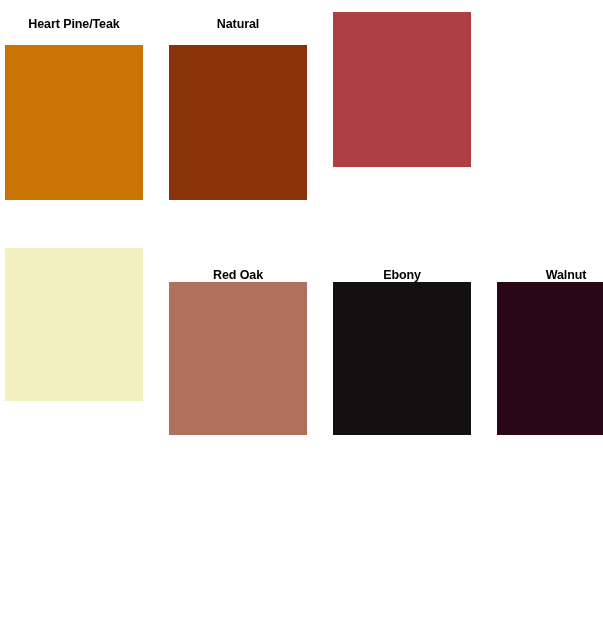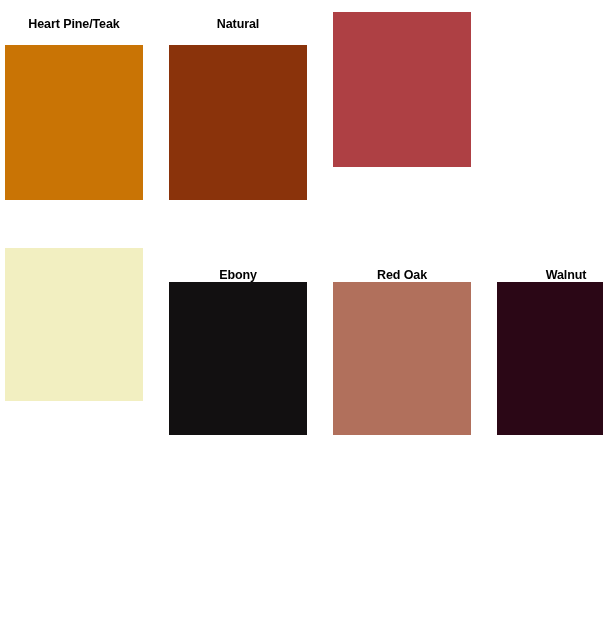--- a/index.html
+++ b/index.html
@@ -115,26 +115,26 @@
     </div>
   </div>
 
   <div class="row-gap-1"></div>
 
   <div class="swatch-grid row-2">
     <div class="swatch-cell">
       <div class="swatch-chip" style="background-color: rgb(242, 239, 193);"></div>
     </div>
     <div class="swatch-cell">
+      <div class="swatch-label">Red Oak</div>
+      <div class="swatch-chip" style="background-color: rgb(177, 112, 92);"></div>
+    </div>
+    <div class="swatch-cell">
       <div class="swatch-label">Ebony</div>
       <div class="swatch-chip" style="background-color: rgb(18, 16, 17);"></div>
-    </div>
-    <div class="swatch-cell">
-      <div class="swatch-label">Red Oak</div>
-      <div class="swatch-chip" style="background-color: rgb(177, 112, 92);"></div>
     </div>
     <div class="swatch-cell">
       <div class="swatch-label">Walnut</div>
       <div class="swatch-chip" style="background-color: rgb(43, 7, 22);"></div>
     </div>
   </div>
 
   <div class="row-gap-2"></div>
 
 

